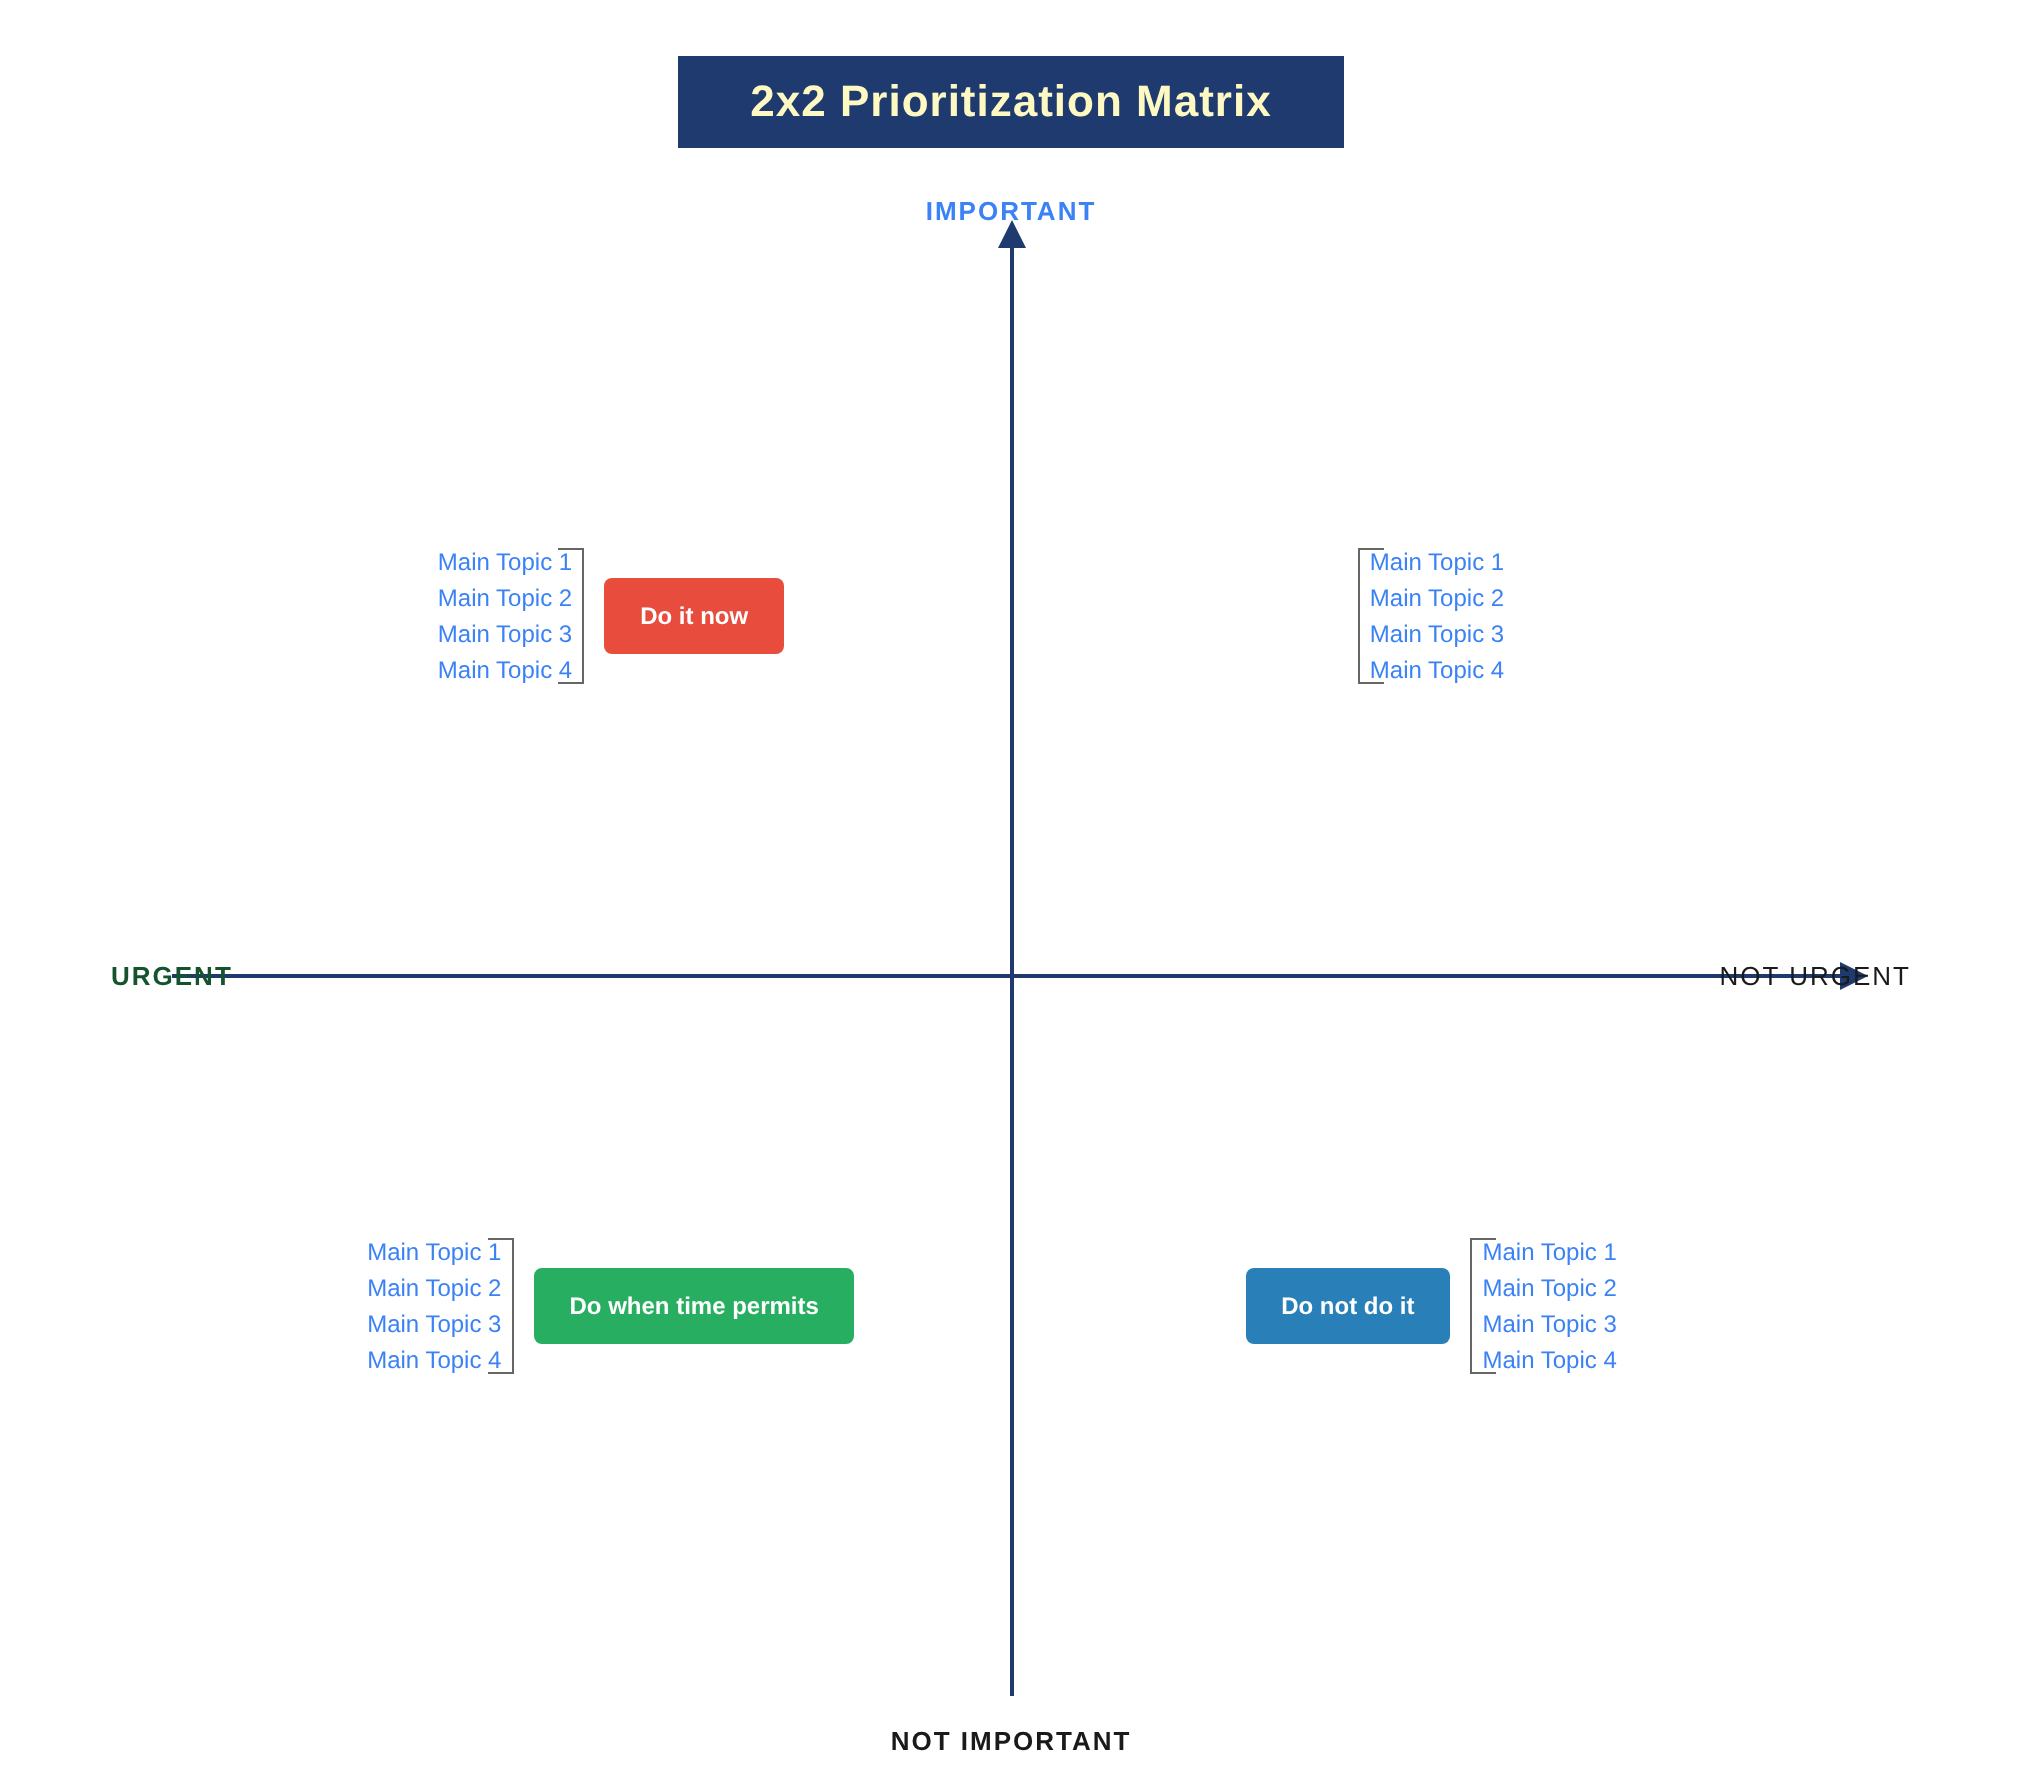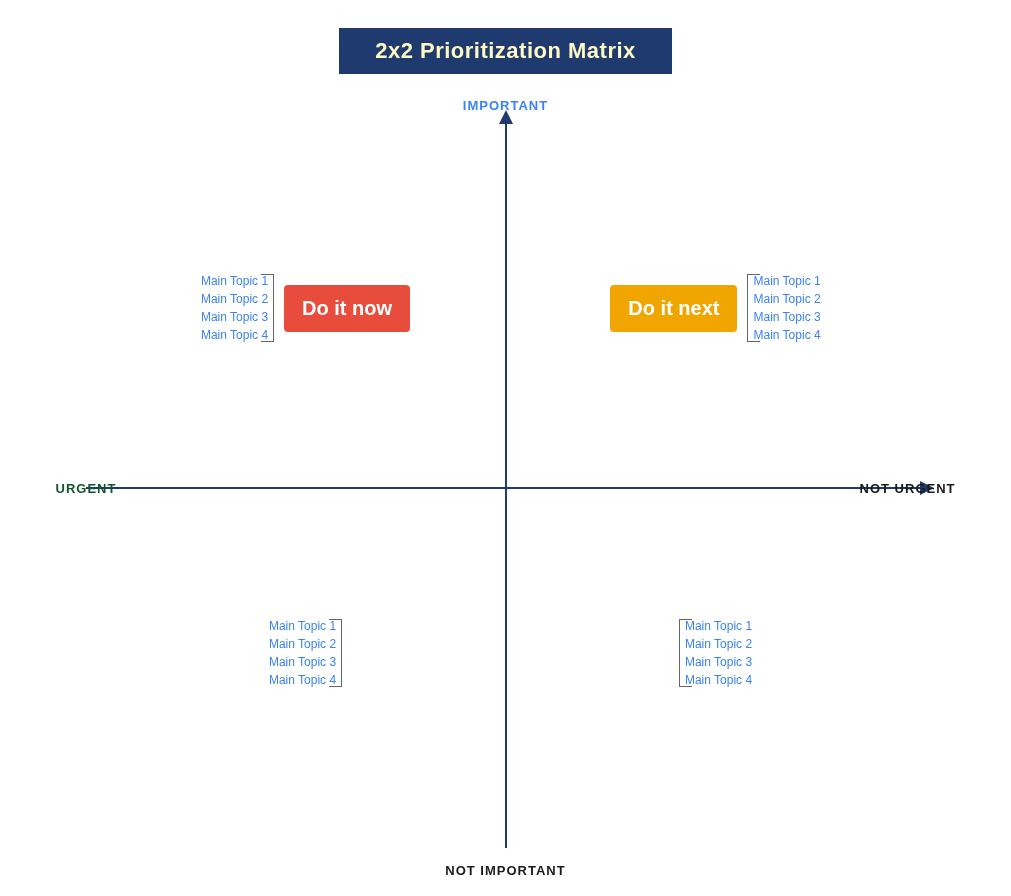--- a/index.html
+++ b/index.html
@@ -100,21 +100,21 @@
       font-weight: bold;
       font-size: 13px;
       color: #14532d;
       letter-spacing: 1px;
     }
     .label-not-urgent {
       position: absolute;
       top: 50%;
       right: 0px;
       transform: translateY(-50%);
-      font-weight: bold;
+      font-weight: normal;
       font-size: 13px;
       color: #1a1a1a;
       letter-spacing: 1px;
     }
 
     
     .quadrant {
       position: absolute;
       display: flex;
       align-items: center;
@@ -150,21 +150,21 @@
 
     .topic-item {
       font-size: 12px;
       color: #3b82f6;
       white-space: nowrap;
     }
 
     .action-badge {
       color: #fff;
       font-weight: bold;
-      font-size: 20px;
+      font-size: 12px;
       padding: 12px 18px;
       border-radius: 4px;
       text-align: left;
       white-space: nowrap;
     }
 
     .badge-red    { background-color: #e74c3c; }
     .badge-yellow { background-color: #f0a500; }
     .badge-green  { background-color: #27ae60; }
     .badge-blue   { background-color: #2980b9; }
@@ -240,43 +240,44 @@
         <span class="topic-item">Main Topic 2</span>
         <span class="topic-item">Main Topic 3</span>
         <span class="topic-item">Main Topic 4</span>
       </div>
       <div class="action-badge badge-red">Do it now</div>
     </div>
   </div>
 
   <div class="quadrant q-top-right">
     <div class="quadrant-content">
-      <div class="action-badge badge-yellow">Do it next</div>
       <div class="topic-list-right">
         <span class="topic-item">Main Topic 1</span>
         <span class="topic-item">Main Topic 2</span>
         <span class="topic-item">Main Topic 3</span>
         <span class="topic-item">Main Topic 4</span>
       </div>
     </div>
   </div>
 
   <div class="quadrant q-bottom-left">
     <div class="quadrant-content">
       <div class="topic-list">
         <span class="topic-item">Main Topic 1</span>
         <span class="topic-item">Main Topic 2</span>
         <span class="topic-item">Main Topic 3</span>
         <span class="topic-item">Main Topic 4</span>
       </div>
+      <div class="action-badge badge-green">Do when time permits</div>
     </div>
   </div>
 
   <div class="quadrant q-bottom-right">
     <div class="quadrant-content">
+      <div class="action-badge badge-blue">Do not do it</div>
       <div class="topic-list-right">
         <span class="topic-item">Main Topic 1</span>
         <span class="topic-item">Main Topic 2</span>
         <span class="topic-item">Main Topic 3</span>
         <span class="topic-item">Main Topic 4</span>
       </div>
     </div>
   </div>
 
 </div>

